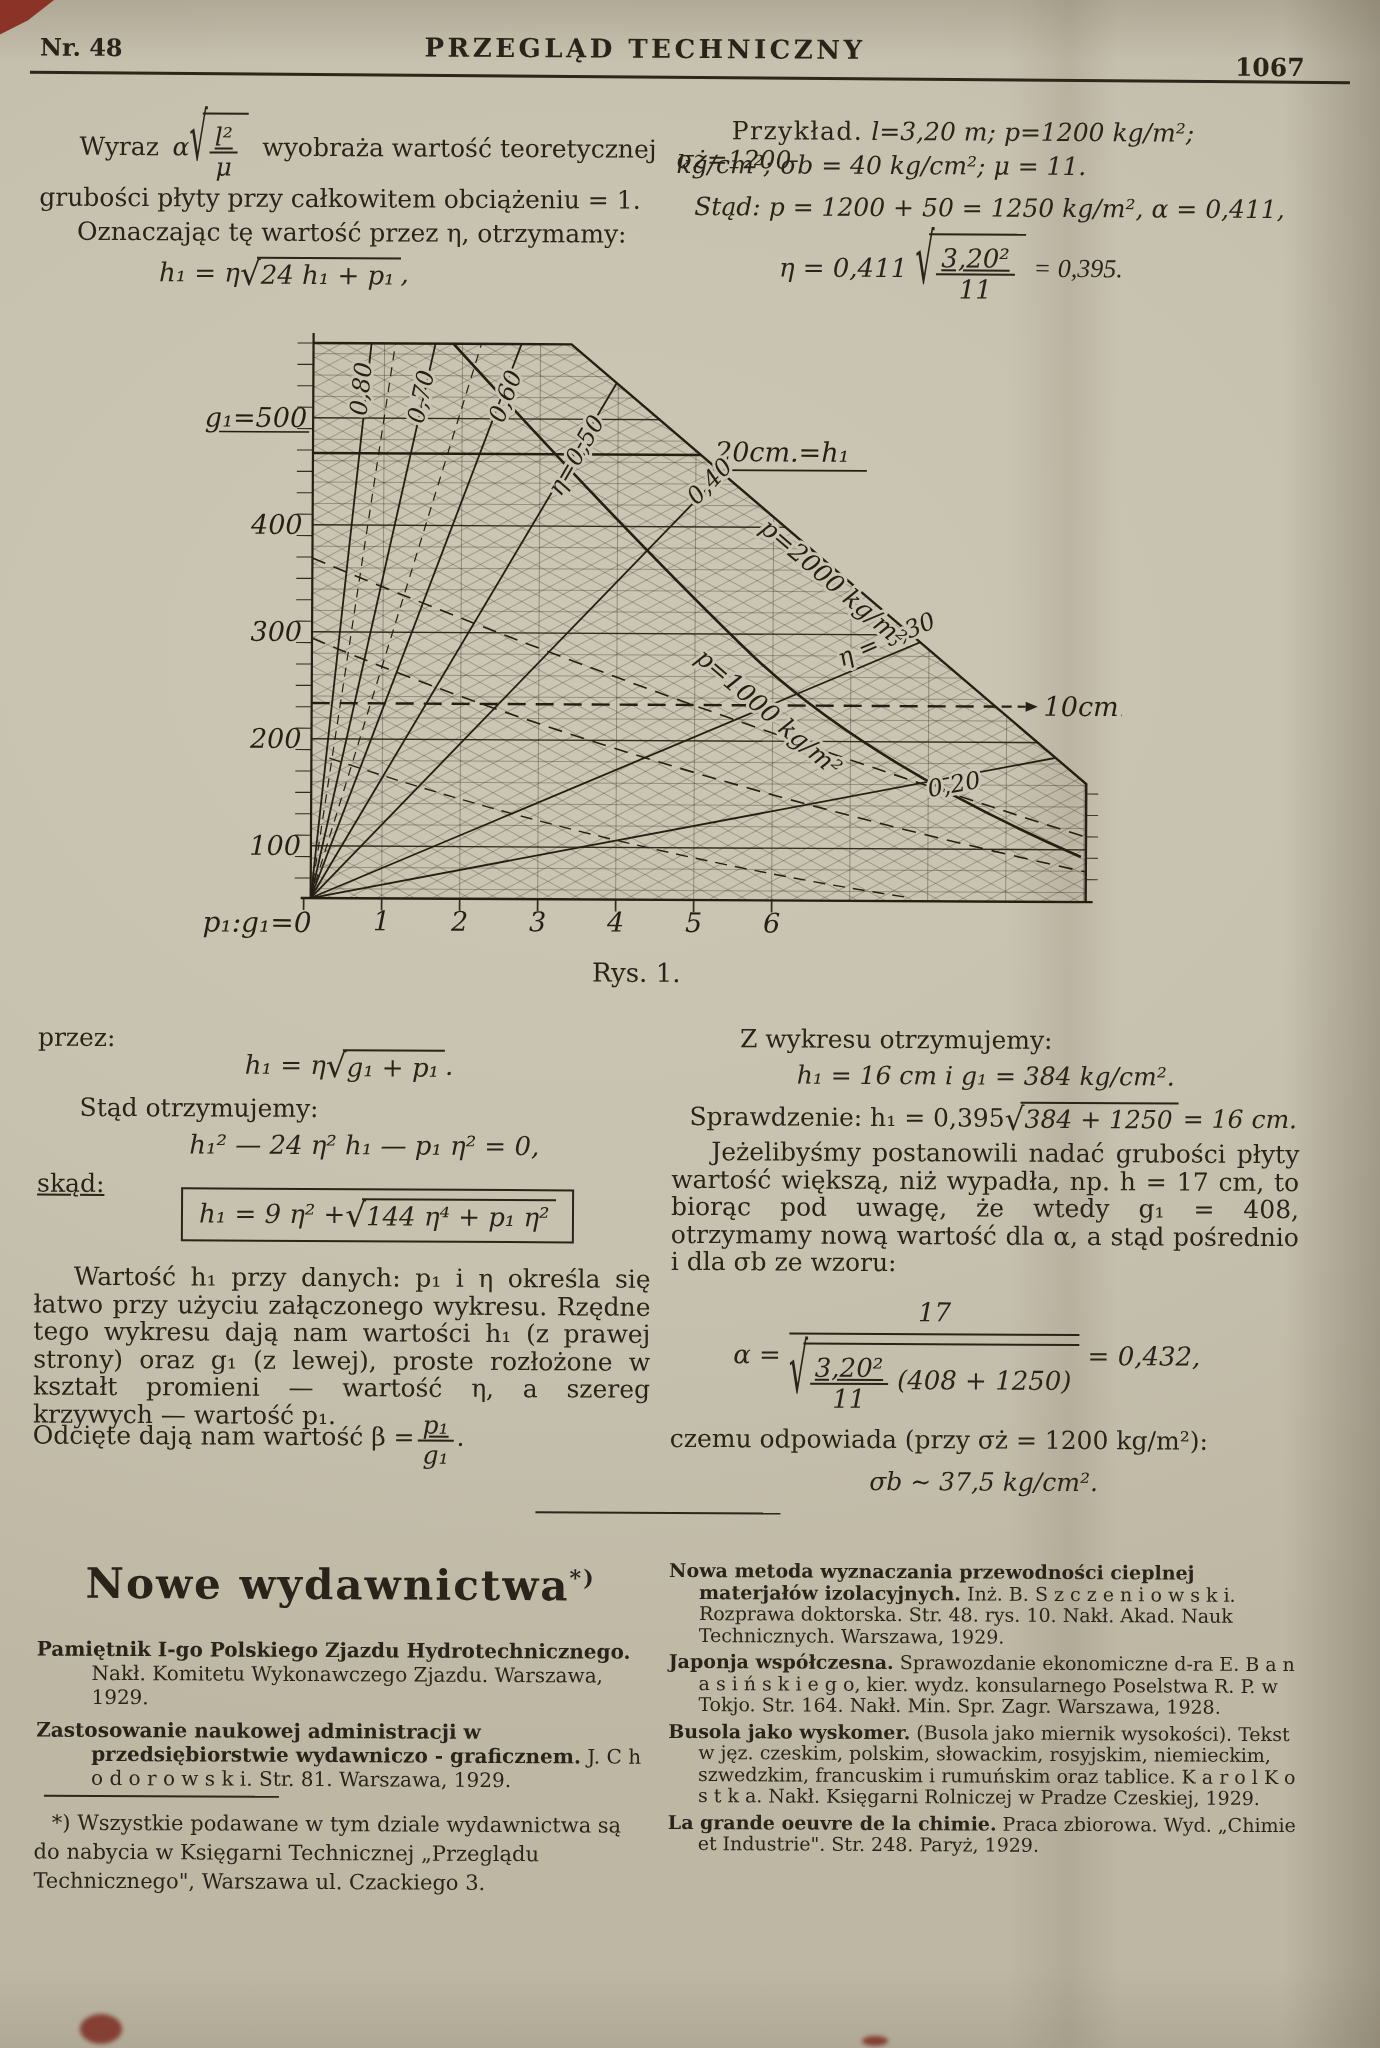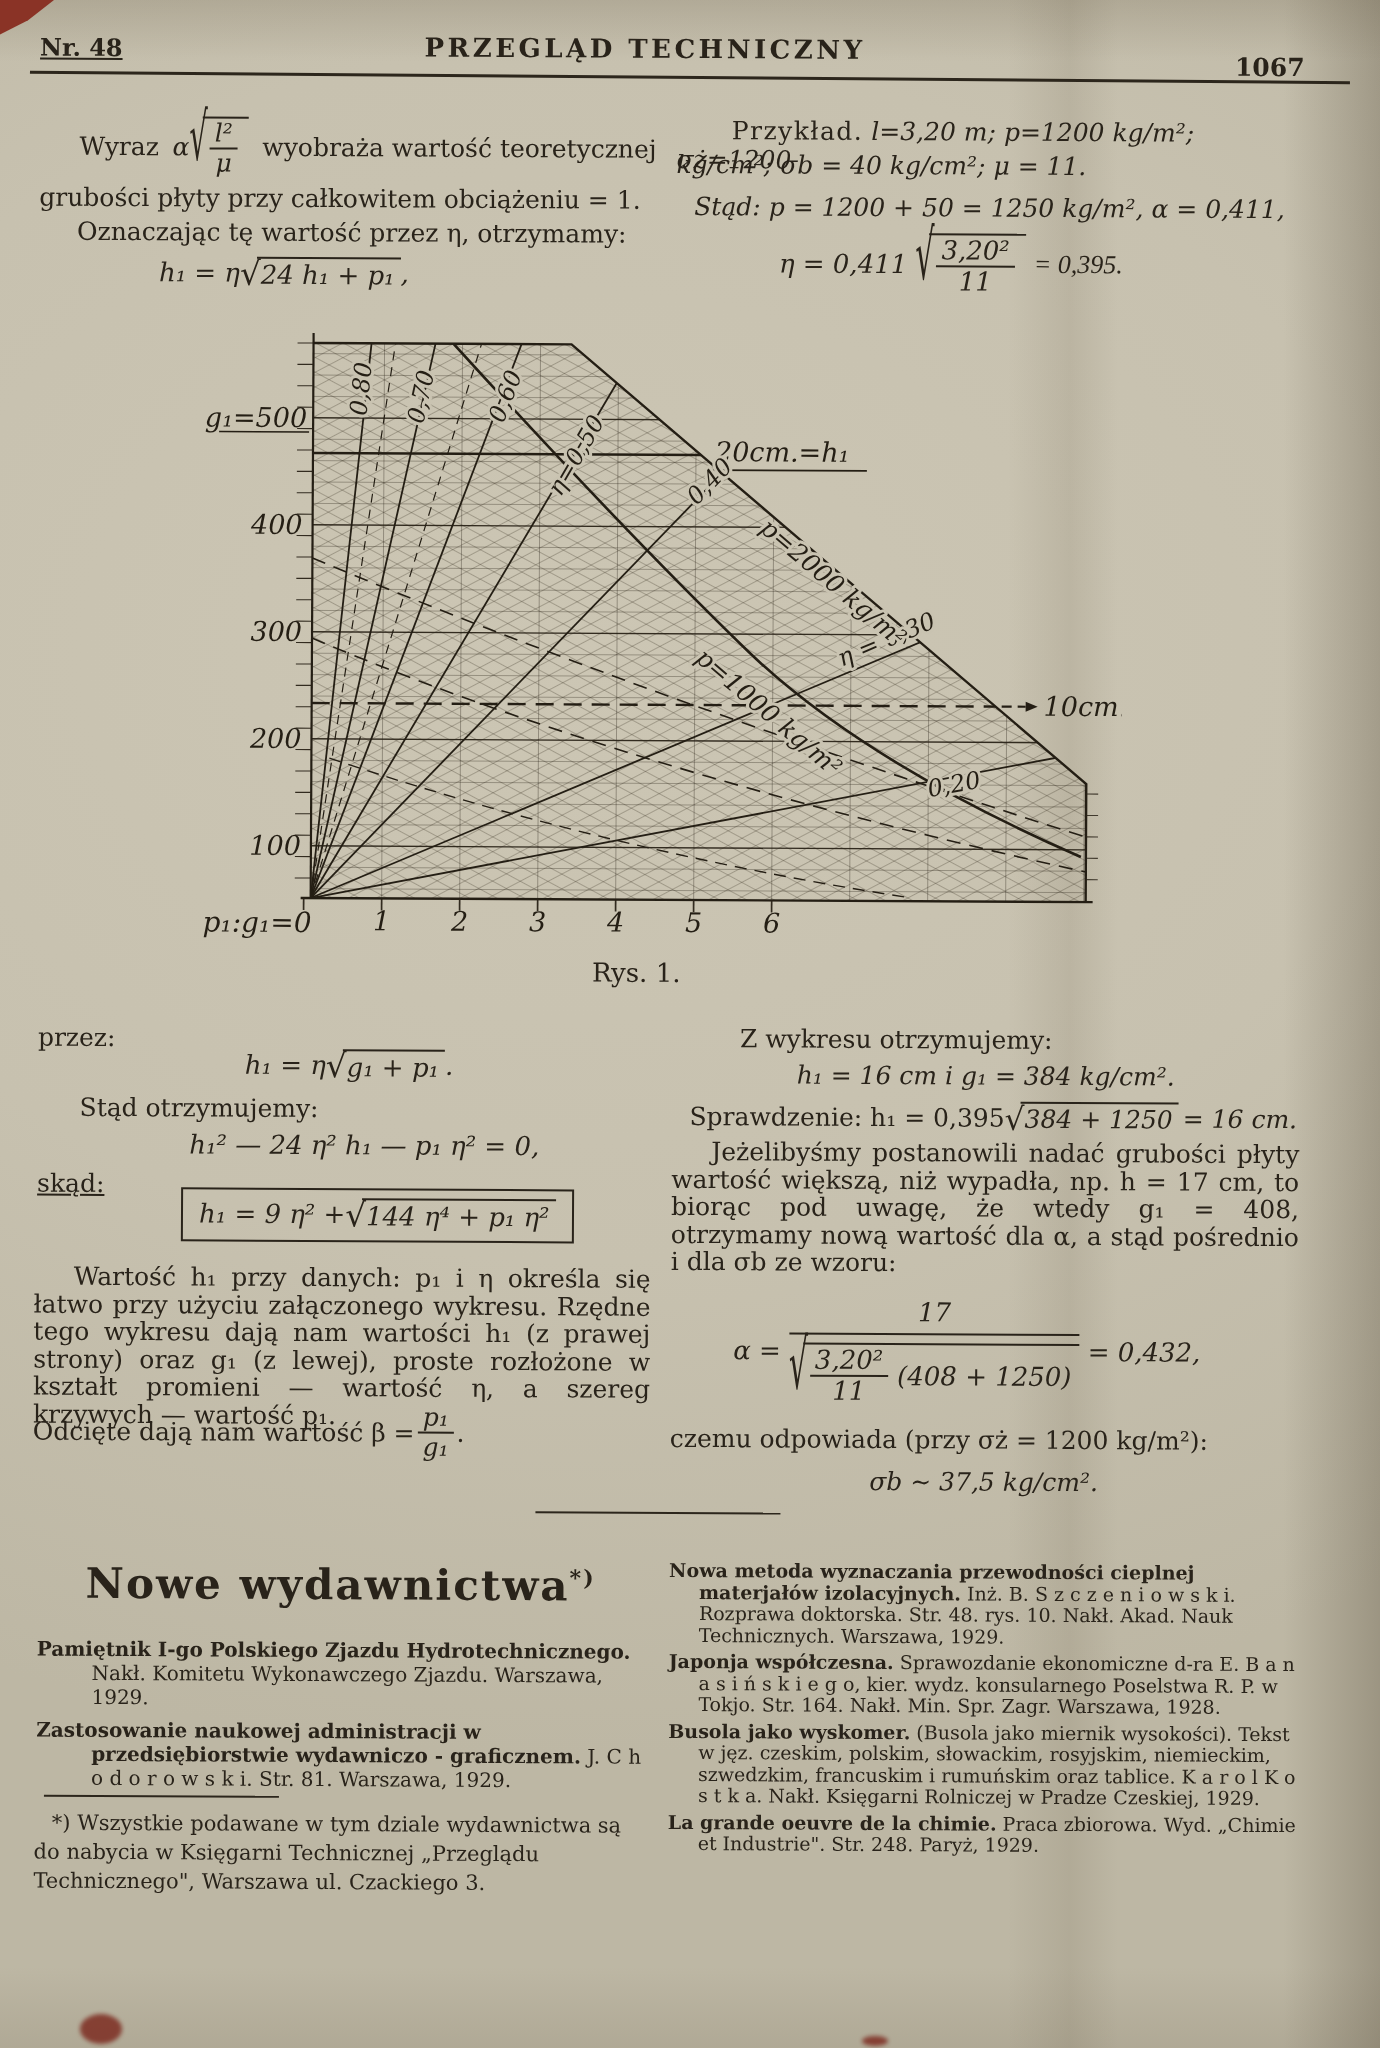--- a/index.html
+++ b/index.html
@@ -21,21 +21,21 @@
   .center{text-align:center;}
   .just{text-align:justify;}
   .ls1{letter-spacing:1.5px;}
   .ls3{letter-spacing:3.5px;}
   .ind{text-indent:40px;}
   .sheet{position:absolute;left:0;top:0;width:1380px;height:2048px;transform:rotate(.3deg);transform-origin:50% 50%;}
   .rule{background:#2c261c;height:2.5px;}
   
   .frow{display:flex;align-items:center;}
   .frac{display:inline-flex;flex-direction:column;align-items:center;vertical-align:middle;line-height:1.05;margin:0 3px;}
-  .frac .fn{border-bottom:2px solid #29231a;padding:0 5px 1px;}
+  .frac .fn{border-bottom:2px solid #29231a;padding:8px 5px 1px;text-decoration:underline;}
   .frac .fd{padding-top:1px;}
   .sq{font-size:1.25em;margin-right:-4px;position:relative;top:1px;}
   .bigsq{display:inline-block;transform:scaleY(2.3);transform-origin:65% 72%;font-size:1.15em;margin-right:-5px;}
   .rad{display:inline-block;border-top:2px solid #29231a;padding:1px 6px 0 4px;}
   .radrow{display:inline-flex;align-items:center;border-top:2px solid #29231a;padding:2px 8px 0 4px;}
   .fbox{border:2.2px solid #29231a;padding:5px 16px 7px;}
   .bf{display:inline-flex;flex-direction:column;align-items:stretch;text-align:center;margin:0 8px;}
   .bf-num{border-bottom:2.2px solid #29231a;padding:0 10px 6px;}
   .bf-den{padding-top:8px;display:flex;align-items:center;justify-content:center;}
   
@@ -44,21 +44,21 @@
   .corner-red{background:#8a3326;clip-path:polygon(0 0,100% 0,52% 48%,0 82%);}
   .smudge{background:#7d2d22;border-radius:50%;filter:blur(2px);opacity:.85;}
   svg text{font-family:"DejaVu Serif",serif;}
   .halo{paint-order:stroke;stroke:#c9c3b1;stroke-width:6px;stroke-linejoin:round;}
 </style>
 </head>
 <body>
 
 <div class="sheet">
 
-  <div class="abs t b" style="left:35px;top:36px;font-size:24px;text-decoration:underline;">Nr. 48</div>
+  <div class="abs t b" style="left:35px;top:36px;font-size:24px;">Nr. 48</div>
   <div class="abs t b ls3 center" style="left:340px;top:34px;width:600px;font-size:26px;">PRZEGLĄD TECHNICZNY</div>
   <div class="abs t b" style="left:1230px;top:50px;width:110px;font-size:25px;">1067</div>
   <div class="abs rule" style="left:25px;top:76px;width:1320px;transform:rotate(.15deg);"></div>
 
   <div class="abs t frow" style="left:35px;top:112px;width:617px;height:74px;font-size:25px;justify-content:space-between;">
     <span style="padding-left:40px;">Wyraz</span>
     <span class="frow">
         <span class="it">α</span>
         <span class="bigsq">√</span>
         <span class="radrow">

